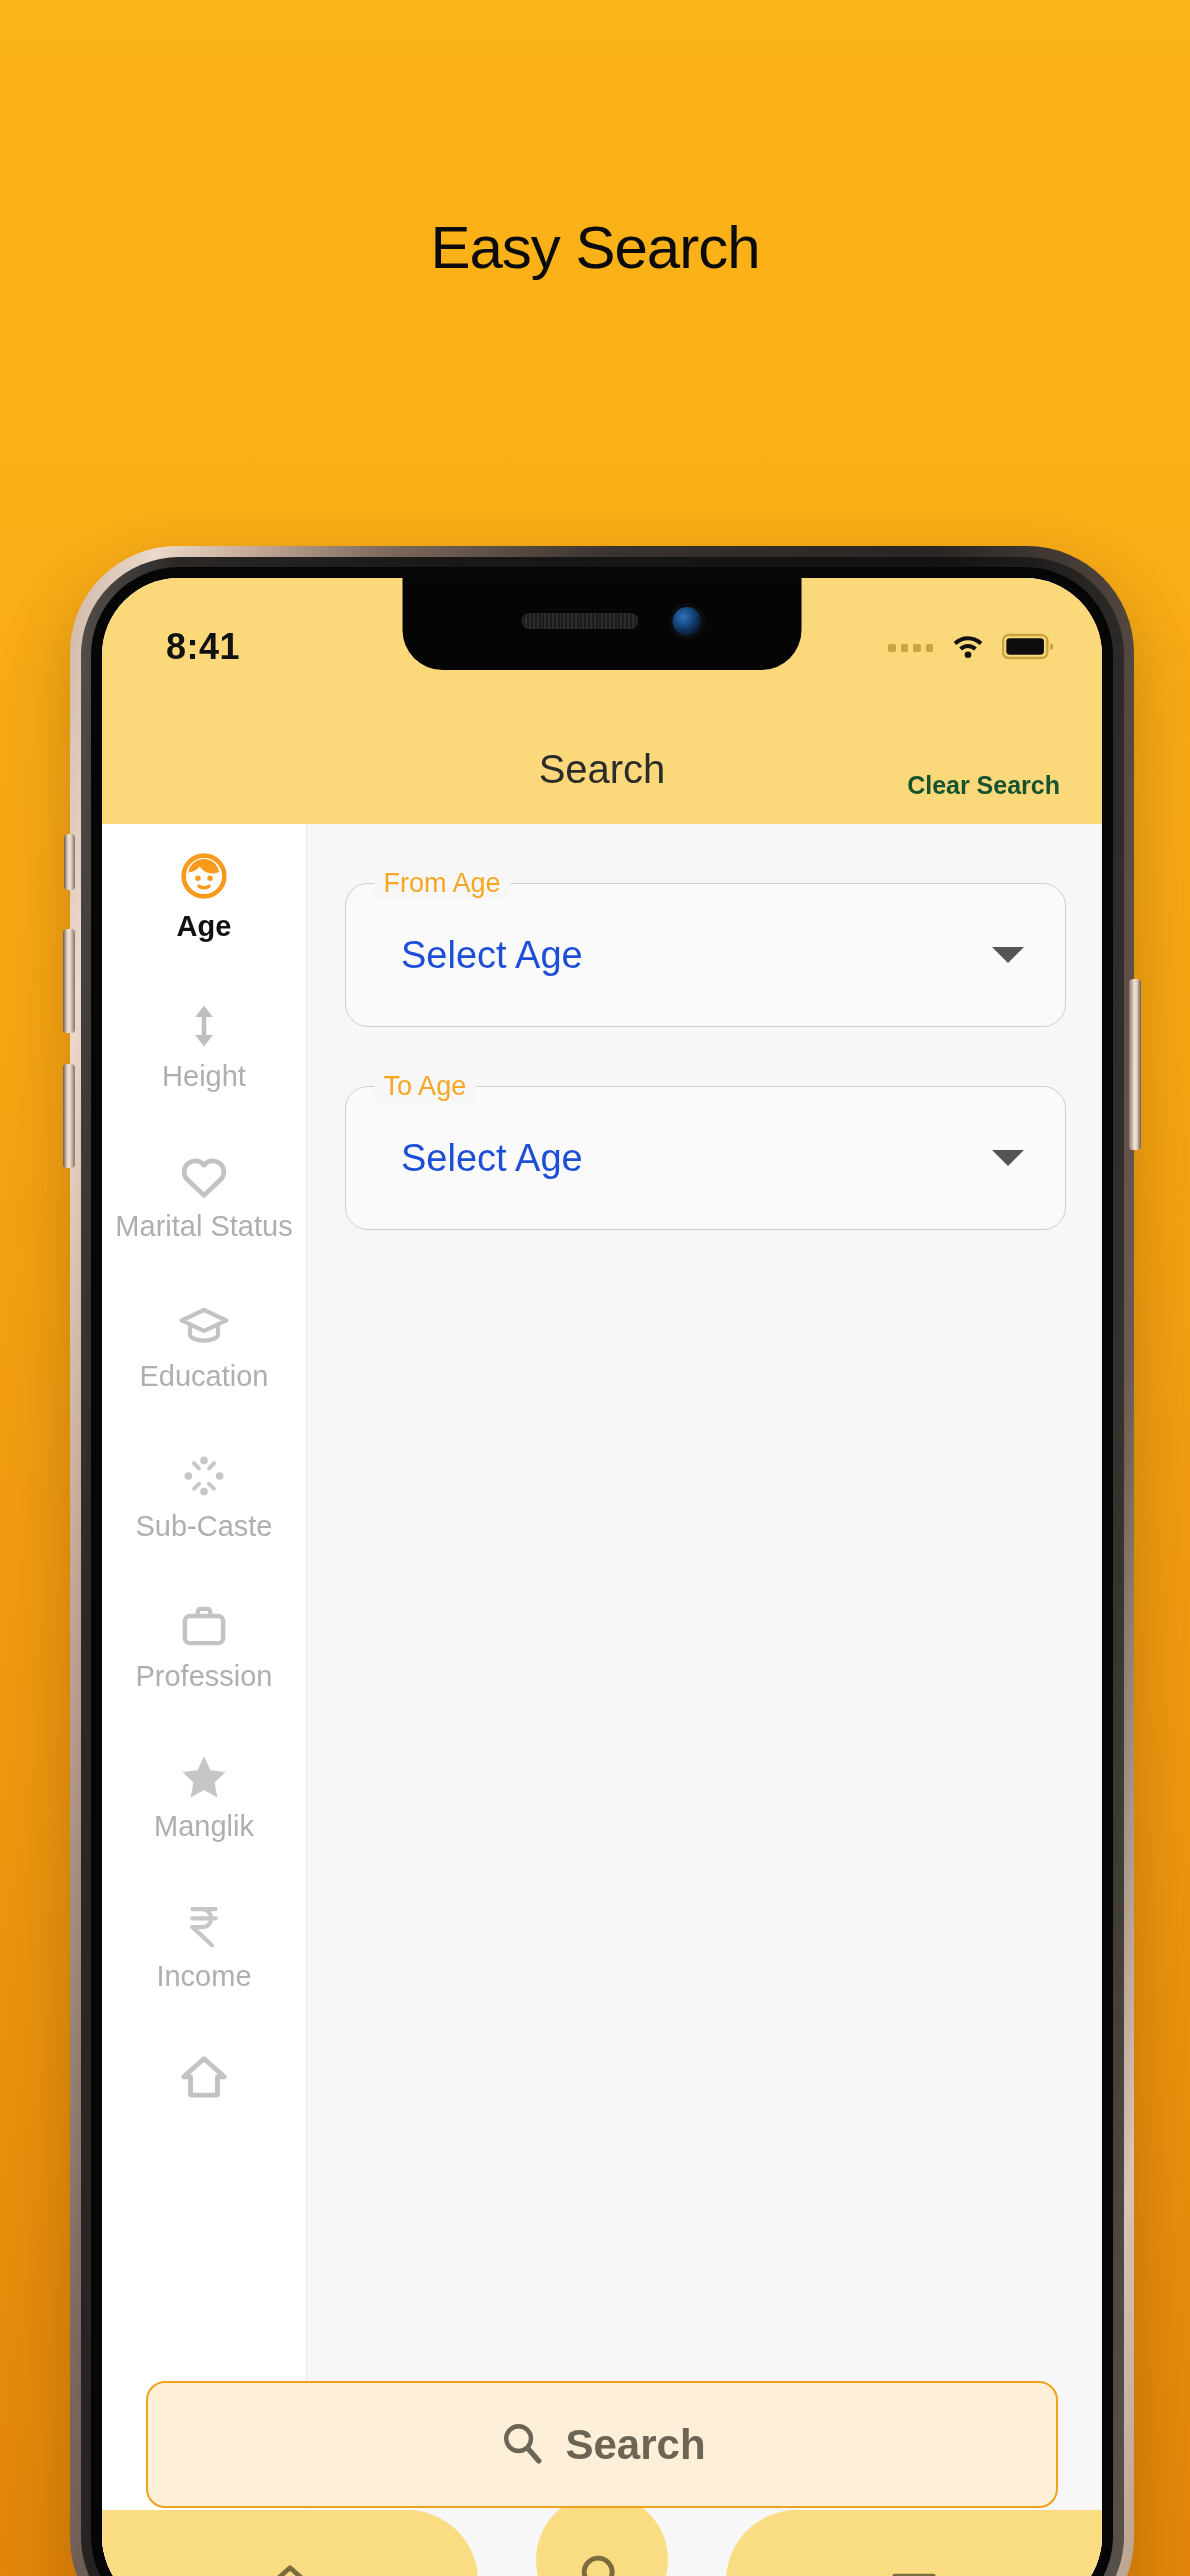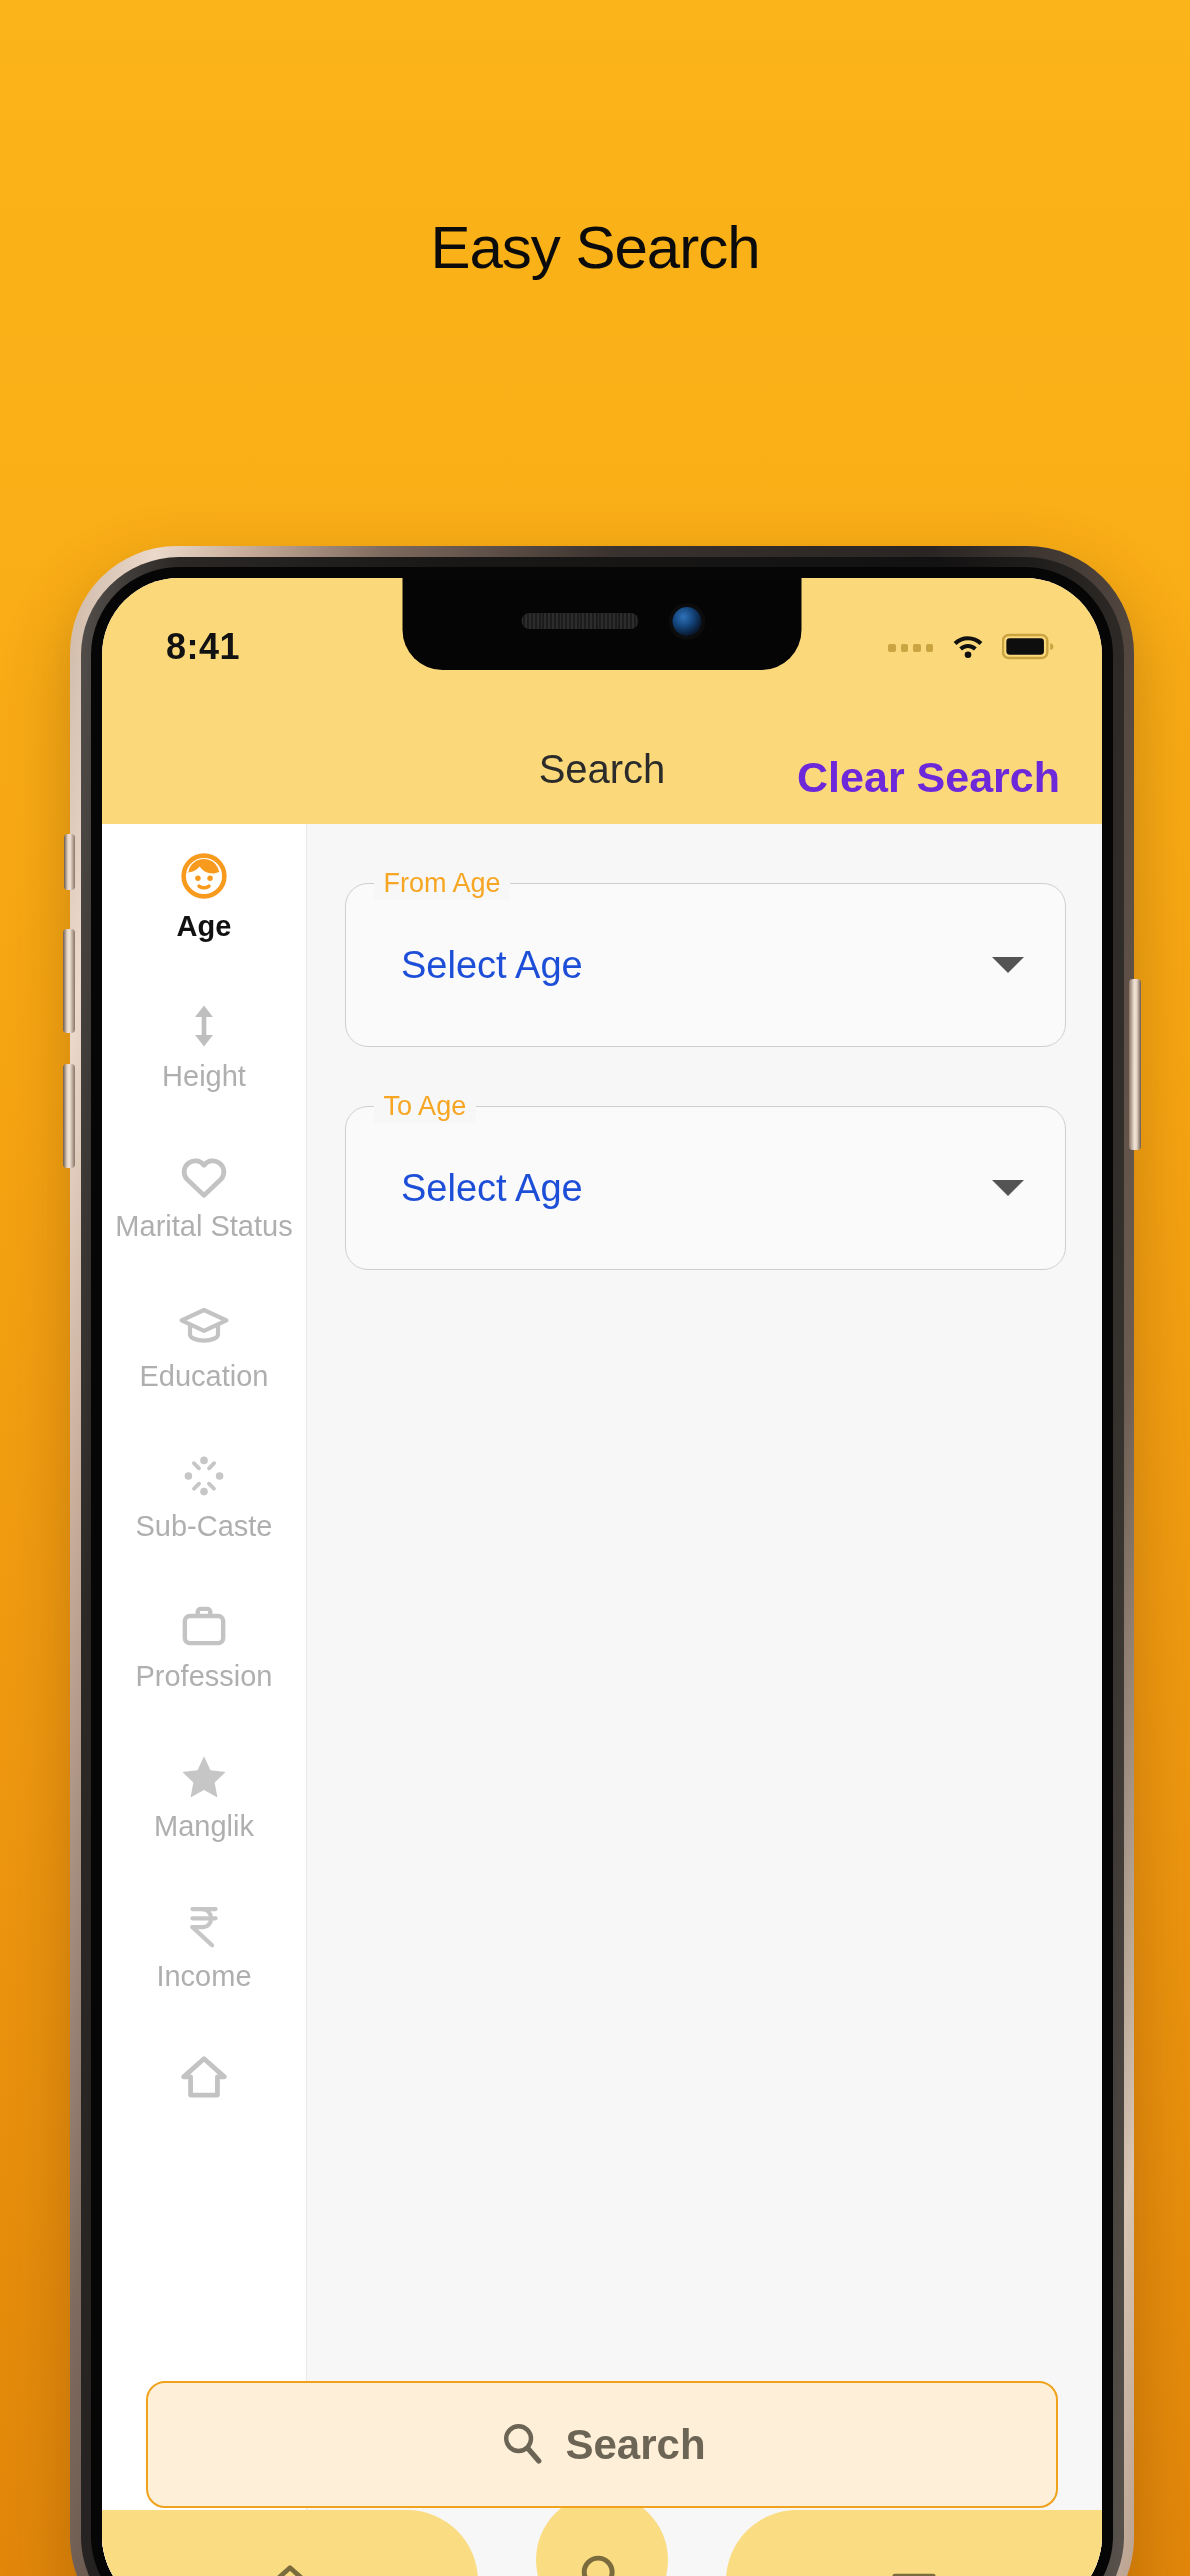--- a/index.html
+++ b/index.html
@@ -113,22 +113,22 @@
   }
   .sig-dots { display:flex; gap:4.8px; align-items:flex-end; }
   .sig-dots i { display:block; width:7.7px; height:7.7px; background:#C9A441; border-radius:1.9px; }
 
   .navbar { position: absolute; bottom: 25px; left: 0; right: 0; height: 59px; }
   .nav-title {
     position: absolute; left: 0; right: 0; text-align: center;
     font-size: 40px; color: #2B2B2B; line-height: 59px;
   }
   .nav-clear {
-    position: absolute; right: 42px; top: 8px; line-height: 59px;
-    font-size: 43px; color: #6d28d9; font-weight: 600;
+    position: absolute; right: 42px; top: 16px; line-height: 59px;
+    font-size: 25px; color: #14532d; font-weight: 600;
   }
 
   
   .app-body {
     position: absolute; top: 246px; left: 0; right: 0; bottom: 0;
     display: flex; background: #F7F7F7;
   }
   .sidebar {
     width: 205px; flex: 0 0 205px;
     background: #FFFFFF;
@@ -146,21 +146,21 @@
   .side-icon { height: 50px; display:flex; align-items:center; justify-content:center; }
   .side-label {
     font-size: 29px; color: #AFAFAF; text-align: center; line-height: 1.06;
     padding: 0 5.8px;
   }
   .side-item.active .side-label { color: #111111; font-weight: 700; }
 
   .content { flex: 1; position: relative; padding: 59px 36px 0 38px; }
 
   
-  .field { position: relative; height: 164px; margin-bottom: 59px; padding-left: 8px; }
+  .field { position: relative; height: 144px; margin-bottom: 59px; padding-left: 8px; }
   .field-box {
     position: absolute; inset: 0;
     border: 1.9px solid #CFCFCF; border-radius: 23px;
     background: #FAFAFA;
   }
   .field-legend {
     position: absolute; left: 29px; top: -16.3px;
     background: #F7F7F7; padding: 0 9.6px;
     font-size: 27px; color: #F6A623; line-height: 33px;
   }

